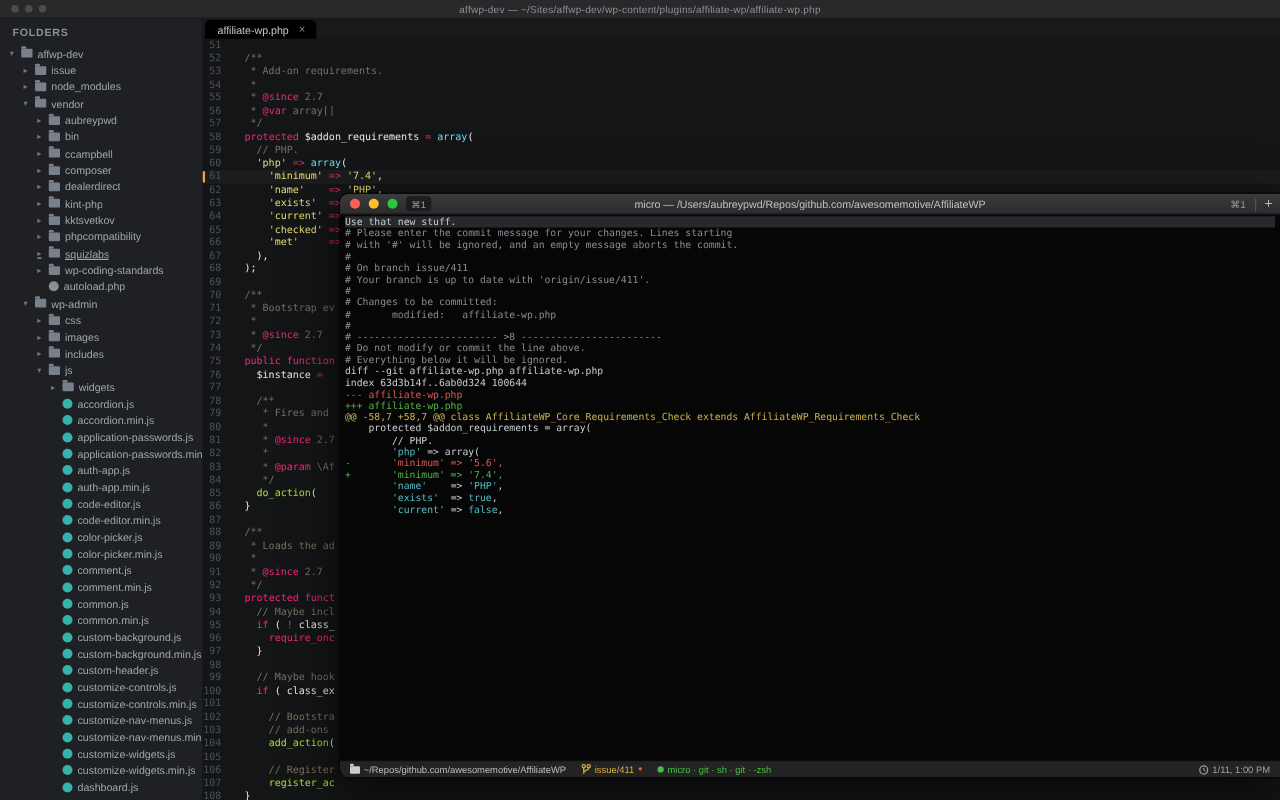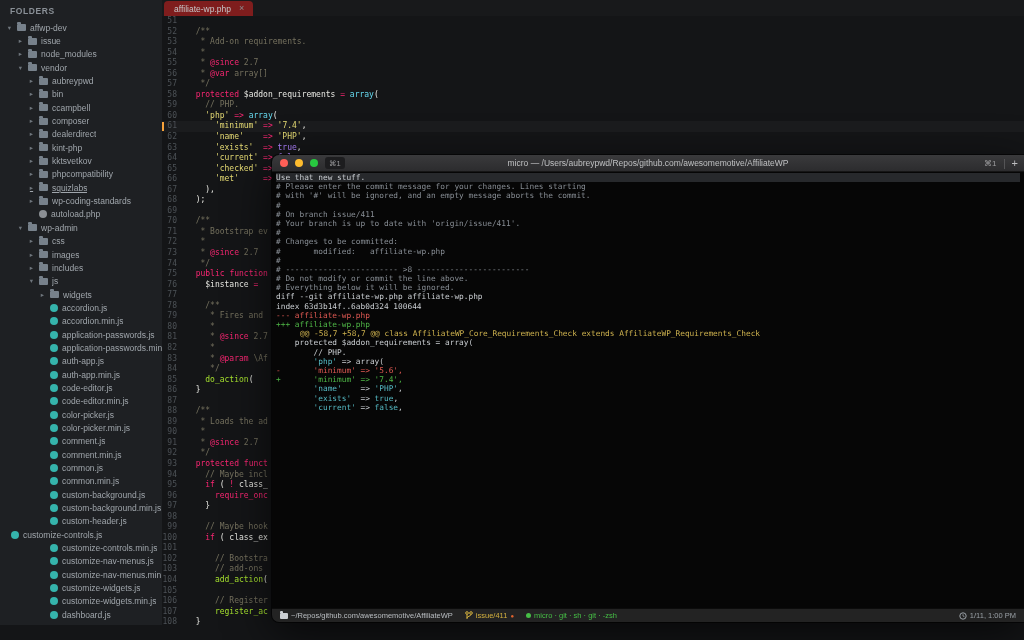--- a/index.html
+++ b/index.html
@@ -37,36 +37,36 @@
   .ico-folder{ position:relative; width:9px; height:7px; background:#77818b; border-radius:1px; flex-shrink:0;}
   .ico-folder::before{ content:""; position:absolute; top:-2px; left:0; width:4px; height:2px; background:#77818b; border-radius:1px 1px 0 0;}
   .ico-js{ width:8px; height:8px; border-radius:50%; background:#35b3ab; flex-shrink:0;}
   .ico-php{ width:8px; height:8px; border-radius:50%; background:#8b8f94; flex-shrink:0;}
   .tlabel{ overflow:hidden; text-overflow:clip; }
   
   .editor-col{ flex:1; display:flex; flex-direction:column; background:#141517; min-width:0;}
   .tabbar{ height:16px; background:#18191b; display:flex; align-items:flex-end; }
   .tab{
     height:15px; display:flex; align-items:center; gap:8px;
-    background:#7f1d1d; border-radius:4px 4px 0 0; padding:0 9px 0 10px;
+    background:#000000; border-radius:4px 4px 0 0; padding:0 9px 0 10px;
     font-size:8.5px; color:#c6c7c9; margin-left:2px;
   }
   .tab-close{ color:#8a8d90; font-size:9px; line-height:1; }
   .editor{ flex:1; overflow:hidden; font-family:"DejaVu Sans Mono", monospace; font-size:8px; }
   .erow{ position:relative; height:10.55px; line-height:10.55px; white-space:pre; }
   .erow.cur{ background:rgba(255,255,255,0.03); }
   .caret-marker{ position:absolute; left:0; top:1px; width:2px; height:8.5px; background:#f8a23a; }
   .ln{ display:inline-block; width:24px; text-align:right; padding-right:9px; color:#4d5257; }
   .code{ white-space:pre; }
   
   .s-com{color:var(--cc-com);} .s-kw{color:var(--cc-kw);} .s-op{color:var(--cc-op);}
   .s-tag{color:var(--cc-tag);} .s-str{color:var(--cc-str);} .s-typ{color:var(--cc-typ);}
   .s-cst{color:var(--cc-cst);} .s-fn{color:var(--cc-fn);} .s-pln{color:var(--cc-pln);}
   .s-w{color:var(--cc-w);} .s-g{color:var(--cc-g);} .s-red{color:var(--cc-red);}
-  .s-grn{color:var(--cc-grn);} .s-yel{color:var(--cc-yel);margin-left:24px;} .s-cyn{color:var(--cc-cyn);}
+  .s-grn{color:var(--cc-grn);} .s-yel{color:var(--cc-yel);} .s-cyn{color:var(--cc-cyn);}
   
   .terminal{
     position:absolute; left:272px; top:155px; width:752px; height:467px;
     background:#060606; border-radius:7px 0 0 7px;
     box-shadow:0 12px 45px rgba(0,0,0,0.65), 0 0 0 1px rgba(0,0,0,0.6);
     overflow:hidden;
   }
   .term-header{
     position:relative; height:17px;
     background:linear-gradient(#3a3a3c,#2c2c2e);
@@ -106,20 +106,28 @@
   .st-clock{ margin-left:auto; color:#9aa0a6; }
   .mini-folder{ position:relative; width:8px; height:6px; background:#c9cdd1; border-radius:1px; flex-shrink:0;}
   .mini-folder::before{ content:""; position:absolute; top:-2px; left:0; width:3px; height:2px; background:#c9cdd1; border-radius:1px 1px 0 0;}
   .dot-green{ width:5px; height:5px; border-radius:50%; background:#46bf46; }
 </style>
 </head>
 <body>
 
 <div class="screen">
 
+  <div class="titlebar">
+    <div class="lights">
+      <span class="light"></span>
+      <span class="light"></span>
+      <span class="light"></span>
+    </div>
+    <div class="titlebar-title">affwp-dev — ~/Sites/affwp-dev/wp-content/plugins/affiliate-wp/affiliate-wp.php</div>
+  </div>
 
   <div class="main">
 
     <aside class="sidebar">
       <div class="folders-header">FOLDERS</div>
       <div id="tree">
           <div class="trow-side" style="padding-left: 6px;">
             <span class="arrow">▾</span>
             <span class="ico-folder"></span>
             <span class="tlabel">affwp-dev</span>
@@ -302,21 +310,21 @@
           <div class="trow-side" style="padding-left: 39px;">
             <span class="arrow"></span>
             <span class="ico-js"></span>
             <span class="tlabel">custom-background.min.js</span>
           </div>
           <div class="trow-side" style="padding-left: 39px;">
             <span class="arrow"></span>
             <span class="ico-js"></span>
             <span class="tlabel">custom-header.js</span>
           </div>
-          <div class="trow-side" style="">
+          <div class="trow-side" style="padding-left: 39px;">
             <span class="arrow"></span>
             <span class="ico-js"></span>
             <span class="tlabel">customize-controls.js</span>
           </div>
           <div class="trow-side" style="padding-left: 39px;">
             <span class="arrow"></span>
             <span class="ico-js"></span>
             <span class="tlabel">customize-controls.min.js</span>
           </div>
           <div class="trow-side" style="padding-left: 39px;">

